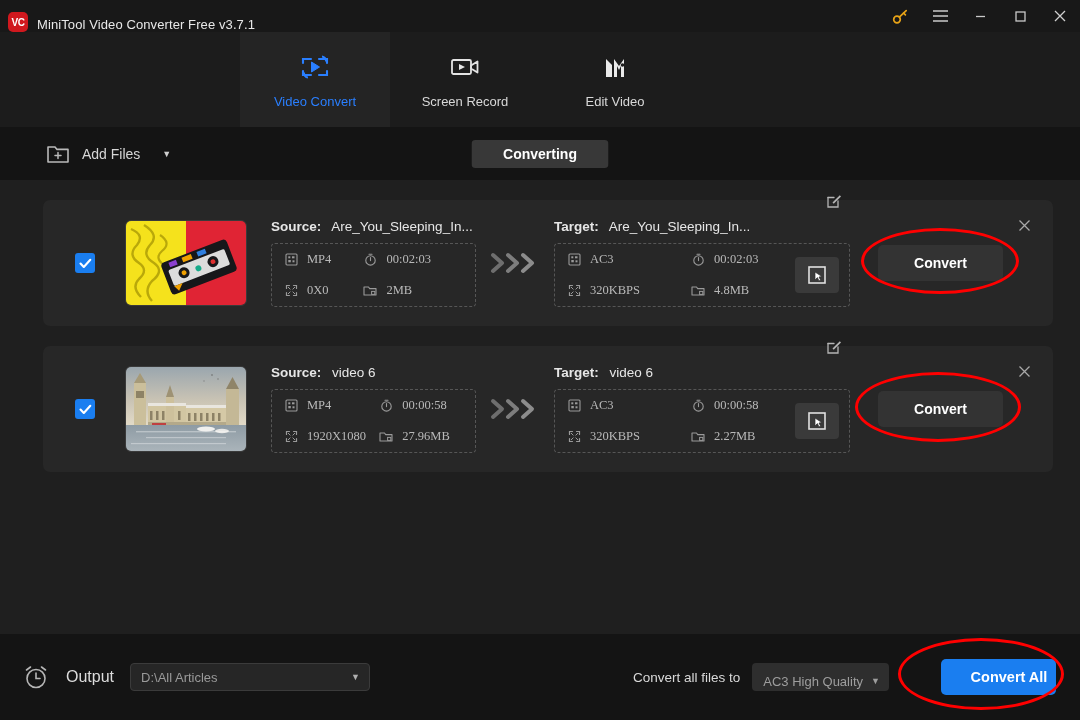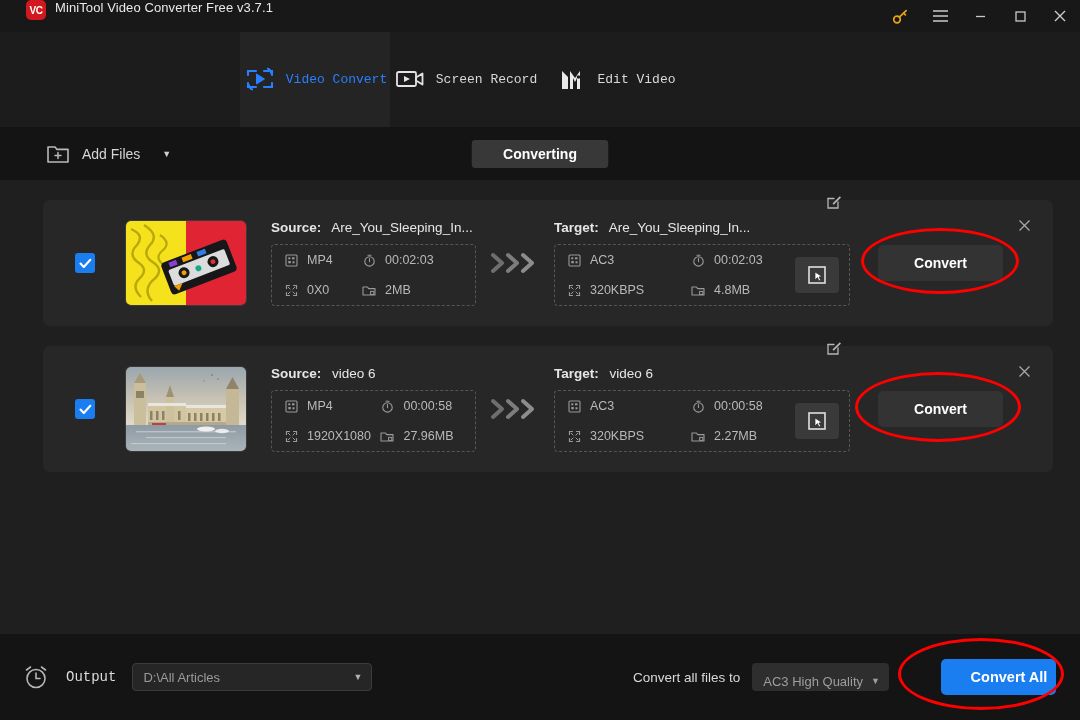--- a/index.html
+++ b/index.html
@@ -7,22 +7,22 @@
     width: 1080px; height: 720px;
     background: #1b1b1b;
     font-family: "Liberation Sans", sans-serif;
     overflow: hidden;
     -webkit-font-smoothing: antialiased;
   }
   .app { position: relative; width: 1080px; height: 720px; background: #1f1f1f; display: flex; flex-direction: column; }
 
   
   .titlebar {
-    height: 32px; background: #181818; display: flex; align-items: flex-start;
-    flex: 0 0 32px; padding-left: 26px;
+    height: 32px; background: #181818; display: flex; align-items: flex-end;
+    flex: 0 0 32px; padding-left: 8px;
   }
   .app-logo {
     width: 20px; height: 20px; border-radius: 5px; background: #d0181e;
     display: flex; align-items: center; justify-content: center;
     font-size: 10px; font-weight: bold; color: #fff; letter-spacing: -0.5px;
     font-family: "Liberation Sans", sans-serif;
   }
   .app-title { color: #e8e8e8; font-size: 13px; margin-left: 9px; letter-spacing: .1px; }
   .tb-spacer { flex: 1; }
   .tb-btn {
@@ -30,23 +30,23 @@
     color: #c9c9c9;
   }
   .key-icon { color: #e8a317; }
 
   
   .navbar {
     height: 96px; flex: 0 0 96px; background: #1c1c1c; display: flex;
     align-items: stretch; padding-left: 240px; border-bottom: 1px solid #141414;
   }
   .nav-item {
-    width: 150px; display: flex; flex-direction: row;
+    width: 150px; display: flex; flex-direction: column;
     align-items: center; justify-content: center; gap: 9px;
-    color: #d8d8d8; font-size: 13px; font-family: Liberation Mono, monospace;
+    color: #d8d8d8; font-size: 13px;
   }
   .nav-item .nav-ico { height: 34px; display: flex; align-items: flex-end; }
   .nav-item.active { background: #242424; color: #2a7fff; }
   .nav-item.active svg { stroke: #2a7fff; fill: #2a7fff; }
 
   
   .toolbar {
     height: 52px; flex: 0 0 52px; background: #141414; display: flex;
     align-items: center; position: relative; padding-left: 46px;
   }
@@ -77,20 +77,21 @@
     overflow: hidden; flex: 0 0 122px; position: relative; border: 1px solid #3a3a3a;
   }
   .meta { margin-left: 24px; }
   .meta-title { font-size: 13.5px; color: #e6e6e6; margin-bottom: 9px; white-space: nowrap; }
   .meta-title b { font-weight: bold; margin-right: 7px; }
   .spec-box {
     border: 1px dashed #565656; border-radius: 4px;
     padding: 8px 12px 8px 12px; display: grid;
     grid-template-columns: auto auto; gap: 16px 0;
     width: 205px;
+    font-family: Liberation Serif, serif;
   }
   .spec-box.target { width: 296px; grid-template-columns: 124px auto; position: relative; }
   .spec {
     display: flex; align-items: center; gap: 9px;
     color: #b9b9b9; font-size: 12.5px; white-space: nowrap;
   }
   .spec .ico { width: 14px; height: 14px; flex: 0 0 14px; display: flex; align-items: center; justify-content: center; }
   .arrows { display: flex; gap: 2px; margin: 0 12px 0 14px; align-items: center; }
   .target-col { margin-left: 0; position: relative; }
   .edit-ico { position: absolute; right: 8px; top: -26px; }
@@ -109,21 +110,21 @@
   }
 
   
   .annot { position: absolute; border: 3px solid #ff0000; border-radius: 50%; pointer-events: none; }
 
   
   .bottombar {
     height: 86px; flex: 0 0 86px; background: #141414; display: flex;
     align-items: center; padding: 0 24px 0 22px; position: relative;
   }
-  .out-label { color: #dcdcdc; font-size: 14px; margin-left: 16px; font-family: Liberation Mono, monospace; }
+  .out-label { color: #dcdcdc; font-size: 16px; margin-left: 16px; }
   .out-field {
     margin-left: 16px; width: 240px; height: 28px; background: #262626;
     border: 1px solid #3b3b3b; border-radius: 4px; display: flex; align-items: center;
     padding: 0 10px; color: #9a9a9a; font-size: 13px; position: relative; flex: 0 0 240px;
   }
   .out-field .caret { position: absolute; right: 9px; color: #b0b0b0; font-size: 9px; }
   .bb-right { margin-left: auto; display: flex; align-items: center; position: relative; }
   .cvt-all-label { color: #d9d9d9; font-size: 13.5px; margin-right: 12px; }
   .preset {
     height: 28px; background: #2e2e2e; border-radius: 4px; display: flex; align-items: center;

